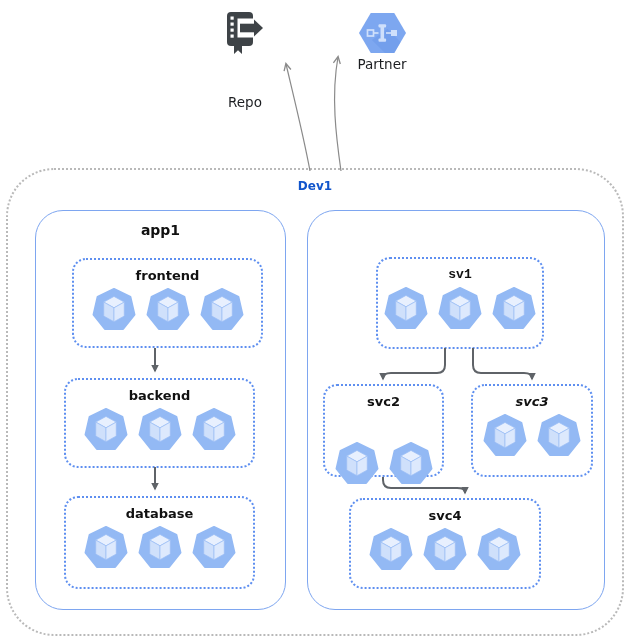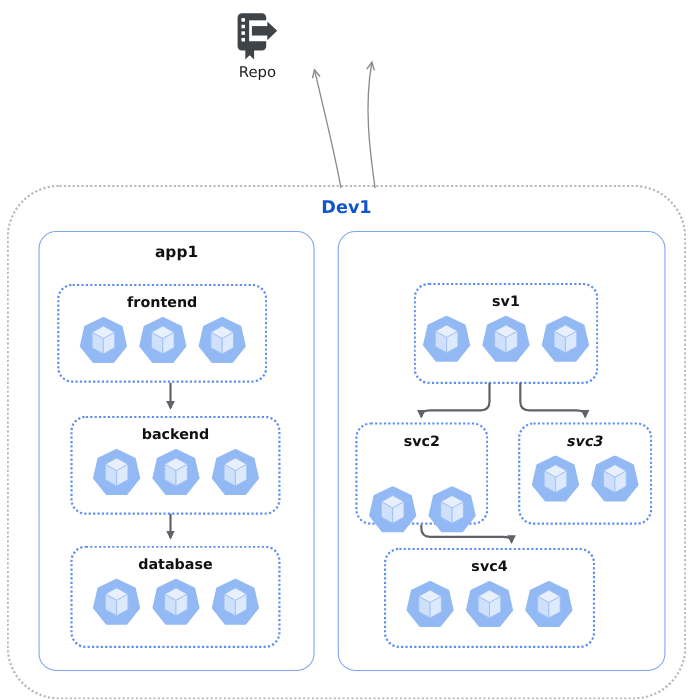--- a/index.html
+++ b/index.html
@@ -13,50 +13,50 @@
   .ext{position:absolute;display:flex;flex-direction:column;align-items:center;z-index:2;}
   .ext-label{font-size:13.5px;color:#1c1e21;margin-top:3px;white-space:nowrap;}
 
   
   .env{
     position:absolute;left:6px;top:168px;width:614px;height:464px;
     border:2px dotted #b9b9b9;border-radius:48px;background:#ffffff;z-index:1;
   }
   .env-label{
     position:absolute;left:0;right:0;top:9px;text-align:center;
-    font-weight:bold;font-size:16px;color:#1155CC;
+    font-weight:bold;font-size:12px;color:#1155CC;
   }
 
   
   .app{
     position:absolute;top:210px;height:398px;background:#ffffff;
-    border:1.6px solid #7ea6f0;border-radius:16px;z-index:2;
+    border:1.6px solid #7ea6f0;border-radius:28px;z-index:2;
   }
   .app1{left:35px;width:249px;}
   .app2{left:307px;width:296px;}
   .app-label{
     position:absolute;left:0;right:0;top:11px;text-align:center;
     font-weight:bold;font-size:14px;color:#111111;
   }
 
   
   .group{
     position:absolute;border:2px dotted #5e8ff0;border-radius:14px;background:#ffffff;
     display:flex;flex-direction:column;align-items:center;box-sizing:border-box;
   }
   .group-label{font-weight:bold;font-size:13px;color:#111111;margin-top:8px;}
   .pods{display:flex;flex-direction:row;gap:10px;margin-top:5px;}
   .pod{width:44px;height:44px;display:block;}
 
   
-  .g-frontend{left:16px;top:47px;width:191px;height:90px;}
+  .g-frontend{left:36px;top:47px;width:191px;height:90px;}
   .g-backend {left:28px;top:167px;width:191px;height:90px;}
   .g-database{left:28px;top:285px;width:191px;height:93px;}
   
-  .g-sv1 {left:68px;top:46px;width:168px;height:92px;}
+  .g-sv1 {left:68px;top:46px;width:168px;height:92px;font-family:Liberation Mono, monospace;}
   .g-svc2{left:15px;top:173px;width:121px;height:93px;gap:28px;}
   .g-svc3{left:163px;top:173px;width:122px;height:93px;font-style:italic;}
   .g-svc4{left:41px;top:287px;width:192px;height:91px;}
 </style>
 </head>
 <body>
 
 <div class="stage">
 
   <svg class="overlay" viewBox="0 0 636 636">
@@ -77,35 +77,49 @@
 
     <path d="M473,348 L473,365 Q473,373 481,373 L524,373 Q532,373 532,378 L532,379" fill="none" stroke="#5f6368" stroke-width="2" stroke-linejoin="round" marker-end="url(#solidArrow)"></path>
 
     <path d="M383,477 L383,480 Q383,488 391,488 L457,488 Q465,488 465,492 L465,493" fill="none" stroke="#5f6368" stroke-width="2" stroke-linejoin="round" marker-end="url(#solidArrow)"></path>
 
     <path d="M310,171 C304,138 295,102 286,64" fill="none" stroke="#8a8a8a" stroke-width="1.2" marker-end="url(#openArrow)"></path>
 
     <path d="M341,171 C336,136 331,96 338,57" fill="none" stroke="#8a8a8a" stroke-width="1.2" marker-end="url(#openArrow)"></path>
   </svg>
 
-  <div class="ext" style="left:211px;top:11px;width:46px;">
+  <div class="ext" style="left:222px;top:11px;width:46px;gap:36px;">
     <svg width="40" height="44" viewBox="0 0 40 44">
       <rect x="2" y="1" width="26" height="34" rx="4" fill="#3e4347"></rect>
       <rect x="12.5" y="7.5" width="28" height="19" fill="#ffffff"></rect>
       <rect x="15" y="12.7" width="15" height="8.6" fill="#3e4347"></rect>
       <polygon points="29,8.5 38,17 29,25.5" fill="#3e4347"></polygon>
       <rect x="5.5" y="5.5" width="3.2" height="3.2" fill="#ffffff"></rect>
       <rect x="5.5" y="11.5" width="3.2" height="3.2" fill="#ffffff"></rect>
       <rect x="5.5" y="17.5" width="3.2" height="3.2" fill="#ffffff"></rect>
       <rect x="5.5" y="23.5" width="3.2" height="3.2" fill="#ffffff"></rect>
       <polygon points="9,34 17,34 17,43 13,39.2 9,43" fill="#3e4347"></polygon>
     </svg>
     <div class="ext-label">Repo</div>
   </div>
 
+  <div class="ext" style="left:352px;top:13px;width:60px;">
+    <svg width="47" height="40" viewBox="0 0 47 40">
+      <polygon points="11.75,0 35.25,0 47,20 35.25,40 11.75,40 0,20" fill="#7da7f0"></polygon>
+      <polygon points="13,27 26,40 35.25,40 41.5,29 28.5,16" fill="#6d99ea" opacity="0.6"></polygon>
+      <rect x="8.5" y="17" width="6" height="6" fill="none" stroke="#cfe0fb" stroke-width="1.7"></rect>
+      <line x1="14.5" y1="20" x2="19.5" y2="20" stroke="#cfe0fb" stroke-width="1.7"></line>
+      <rect x="19.5" y="11.3" width="7.6" height="3.3" rx="1" fill="#cfe0fb"></rect>
+      <rect x="21.5" y="12" width="3.6" height="16" fill="#cfe0fb"></rect>
+      <rect x="19.5" y="25.4" width="7.6" height="3.3" rx="1" fill="#cfe0fb"></rect>
+      <line x1="27" y1="20" x2="32" y2="20" stroke="#cfe0fb" stroke-width="1.7"></line>
+      <rect x="32" y="17" width="6" height="6" fill="#cfe0fb"></rect>
+    </svg>
+    <div class="ext-label">Partner</div>
+  </div>
 
   <div class="env">
     <div class="env-label">Dev1</div>
   </div>
 
   <div class="app app1">
     <div class="app-label">app1</div>
 
     <div class="group g-frontend">
       <div class="group-label">frontend</div>

